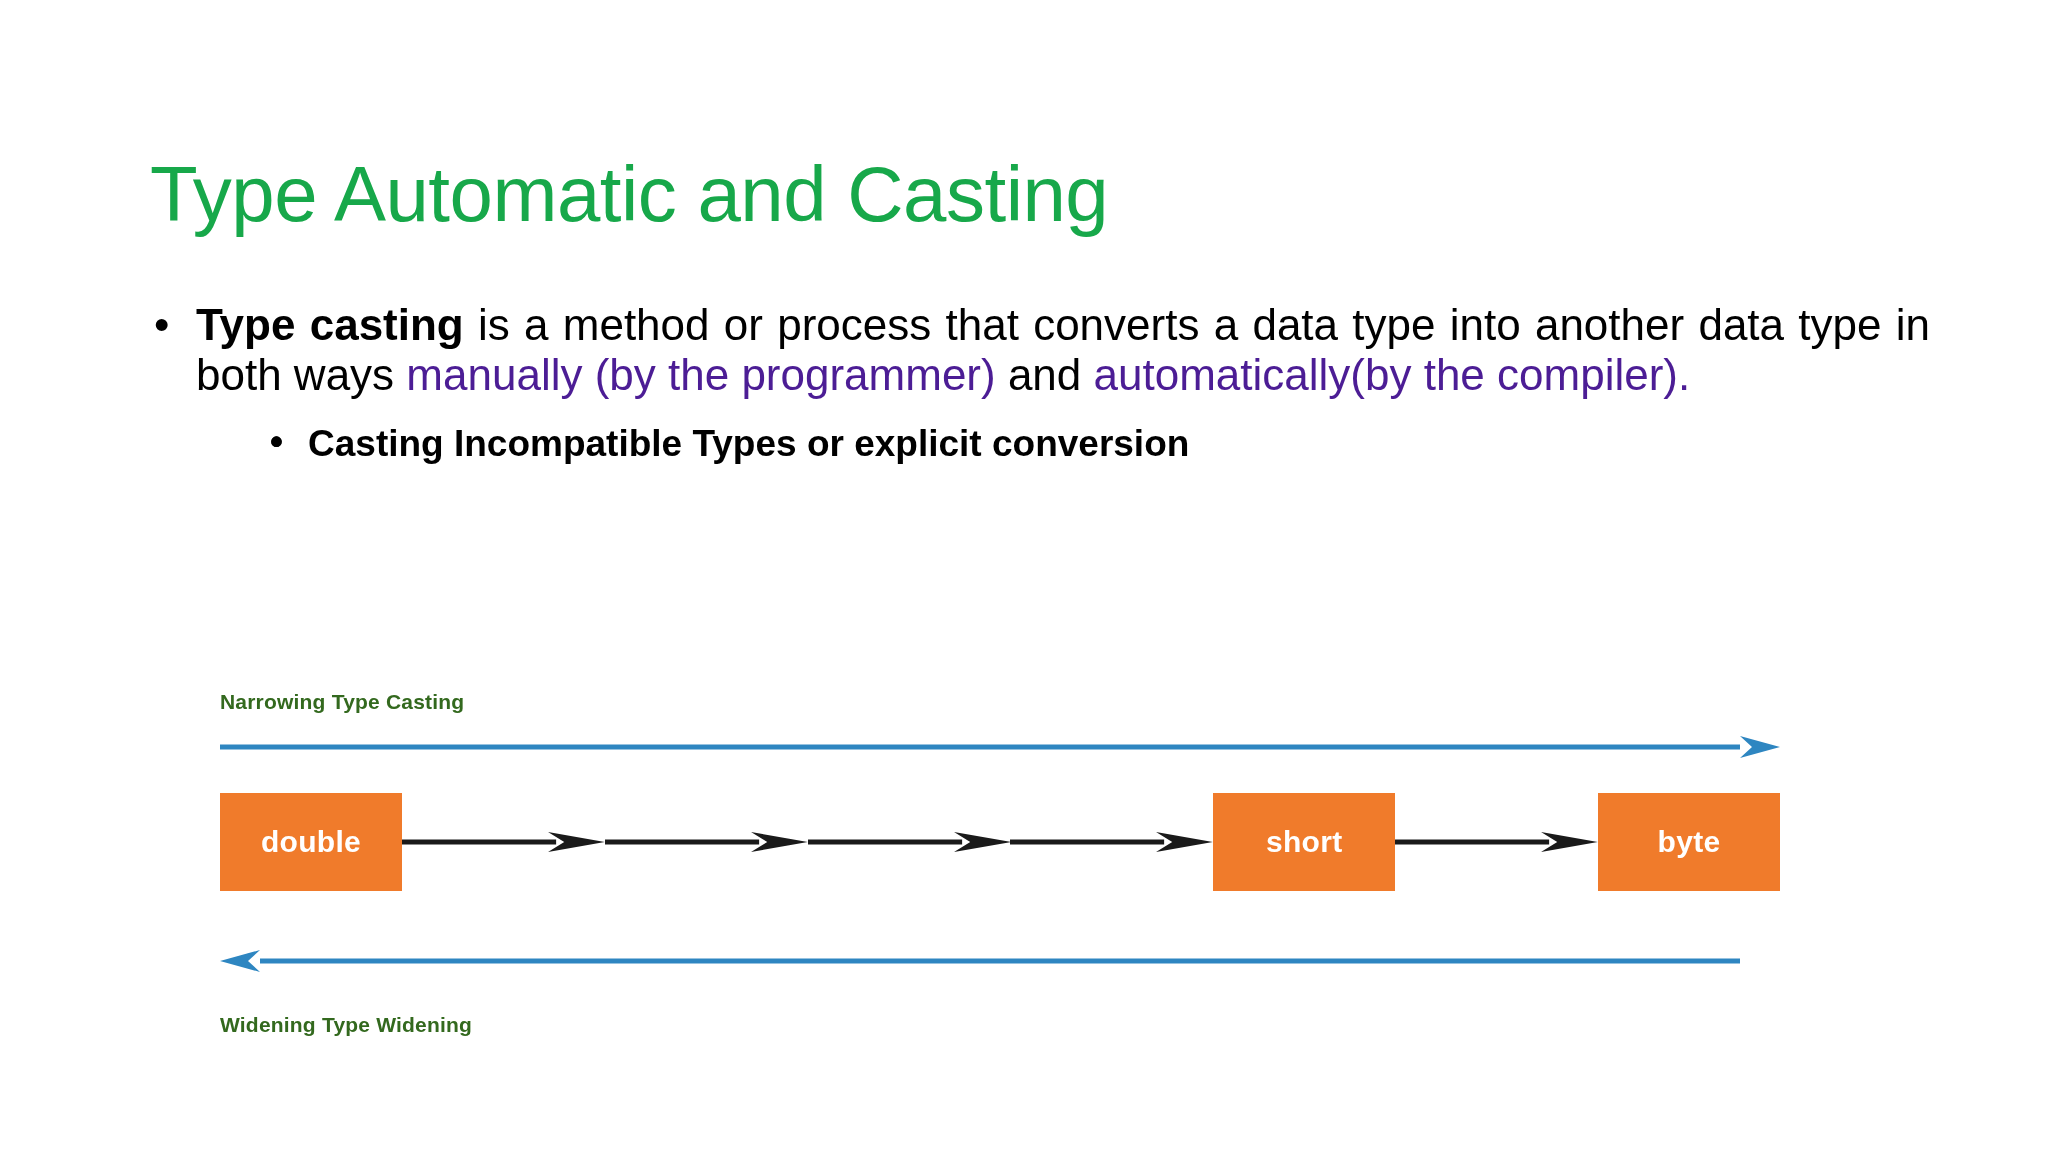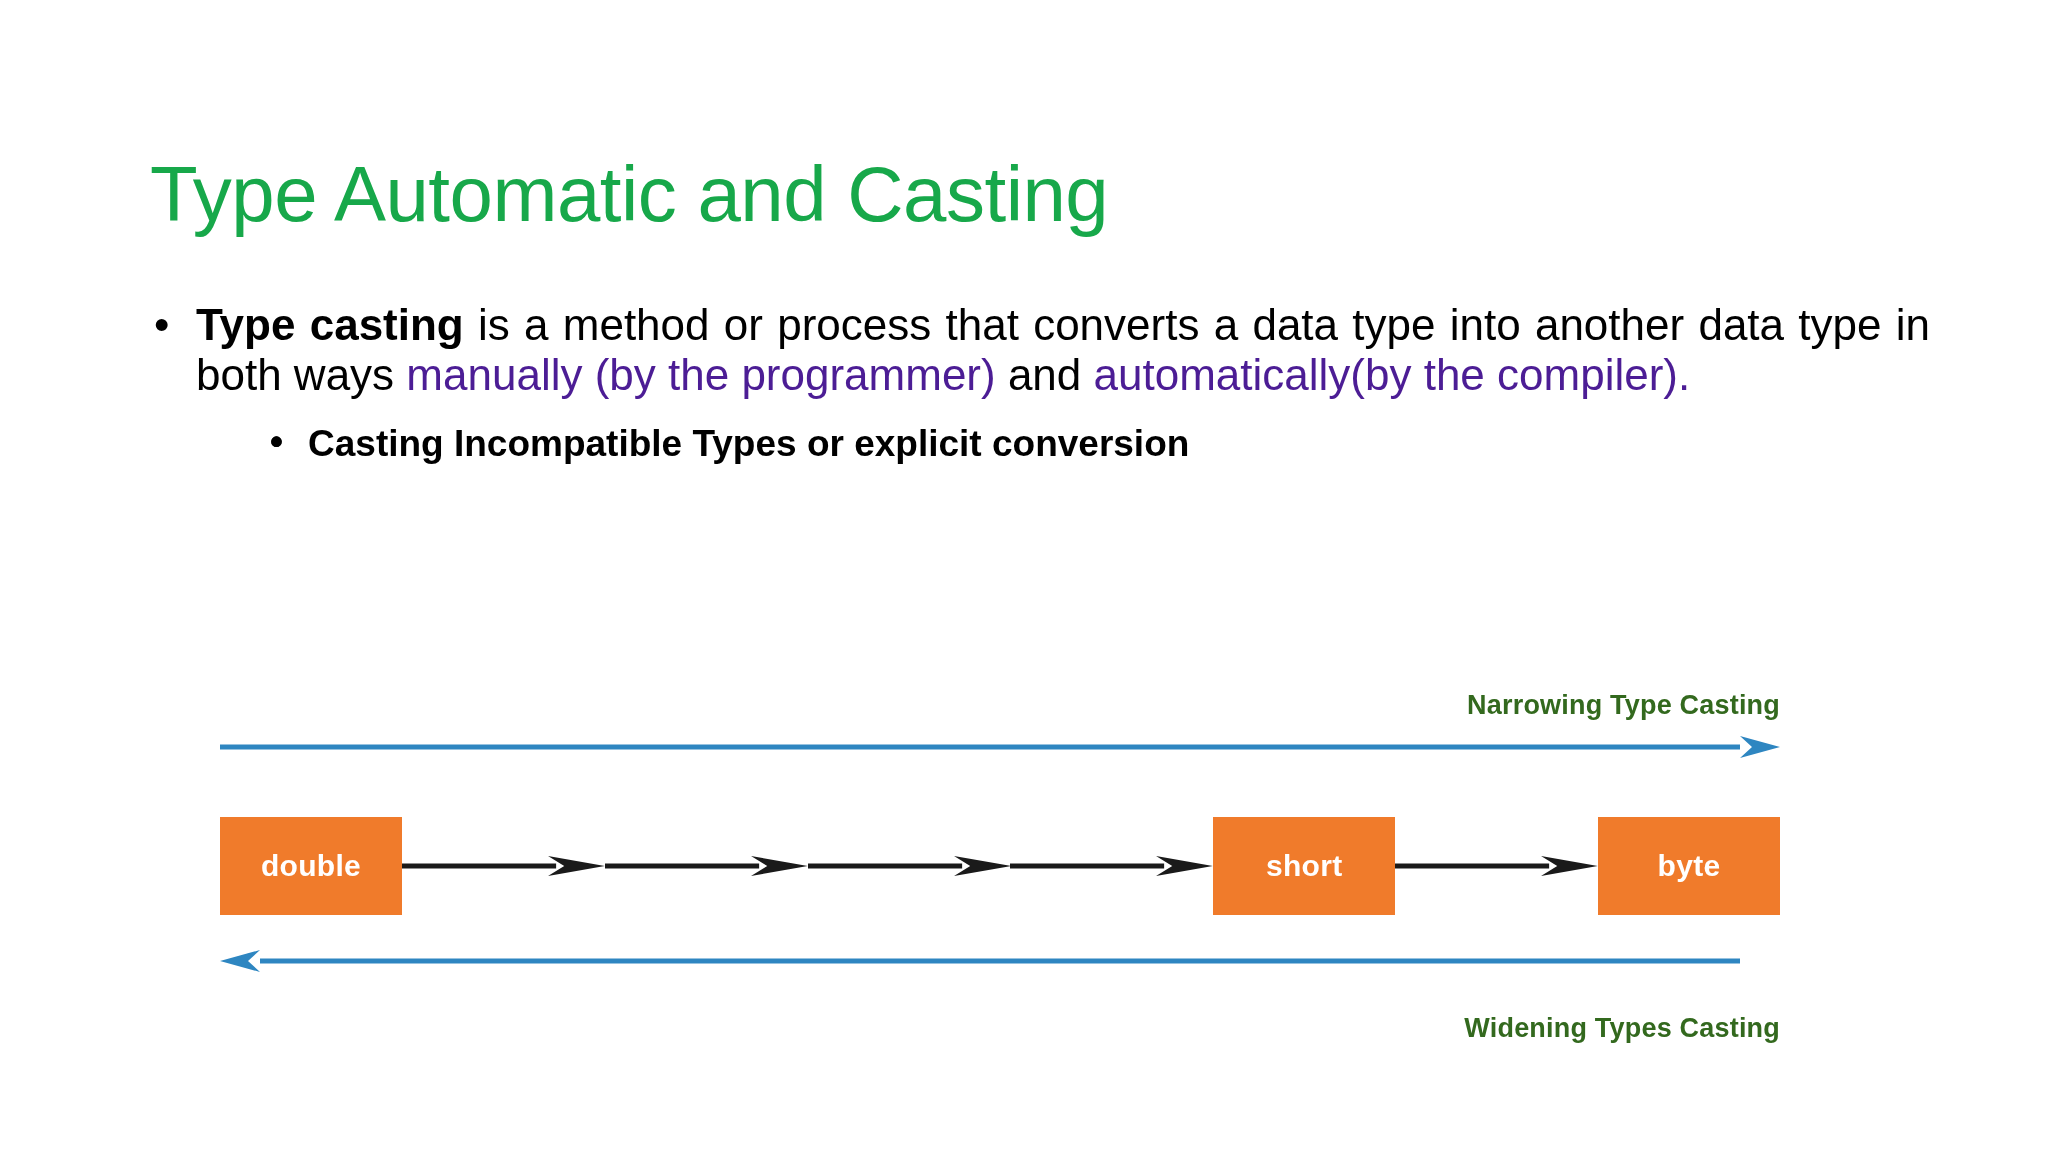--- a/index.html
+++ b/index.html
@@ -96,42 +96,42 @@
     position: absolute;
     left: 220px;
     top: 690px;
     width: 1560px;
     height: 380px;
   }
 
   .diag-label {
     position: absolute;
     width: 100%;
-    text-align: right;
+    text-align: left;
     font-family: "Liberation Sans", sans-serif;
-    font-size: 27px;
+    font-size: 21px;
     font-weight: bold;
     color: #33691E;
     letter-spacing: 0.2px;
   }
   .label-narrow { top: 0px; }
   .label-wide   { top: 323px; }
 
   .blue-line-wrap {
     position: absolute;
     left: 0;
     width: 100%;
     height: 26px;
   }
   .line-narrow { top: 44px; }
   .line-wide   { top: 258px; }
 
   .boxrow {
     position: absolute;
-    top: 116px;
+    top: 92px;
     left: 0;
     width: 100%;
     height: 120px;
     display: flex;
     align-items: center;
     justify-content: flex-start;
   }
   .typebox {
     background: #F07B2B;
     color: #ffffff;
@@ -241,17 +241,17 @@
 
     </div>
 
     <div class="blue-line-wrap line-wide">
       <svg viewBox="0 0 1560 26" preserveAspectRatio="none" width="1560" height="26">
         <line x1="40" y1="13" x2="1520" y2="13" stroke="#2E86C1" stroke-width="5"></line>
         <polygon points="40,2 0,13 40,24 28,13" fill="#2E86C1"></polygon>
       </svg>
     </div>
 
-    <div class="diag-label label-wide">Widening Types Casting</div>
+    <div class="diag-label label-wide">Widening Type Widening</div>
 
   </div>
 
 </div>
 
 </body></html>

